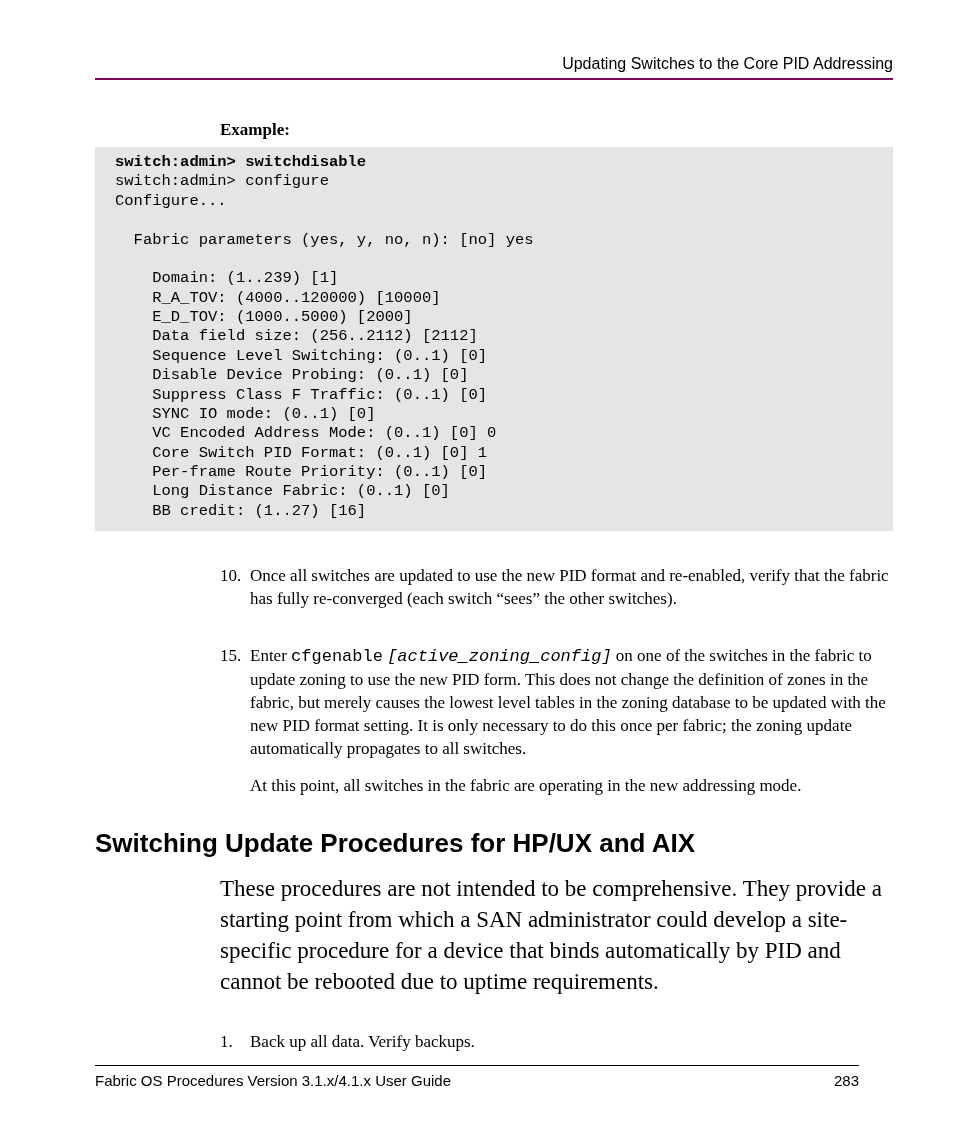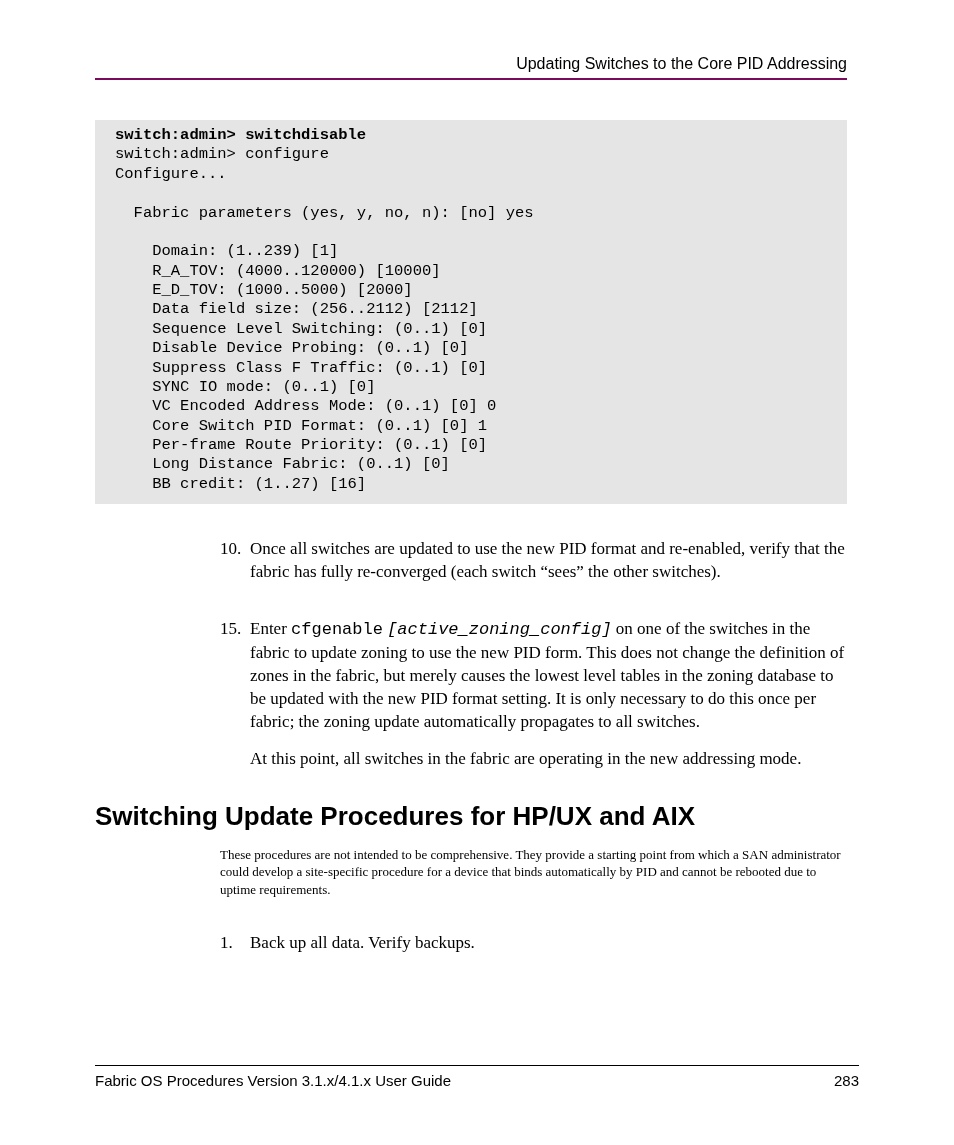--- a/index.html
+++ b/index.html
@@ -7,21 +7,21 @@
     padding: 0;
     font-family: Georgia, 'Times New Roman', serif;
     background: #fff;
     color: #000;
   }
   .page {
     width: 954px;
     height: 1145px;
     position: relative;
     box-sizing: border-box;
-    padding: 55px 107px 40px 95px;
+    padding: 55px 61px 40px 95px;
   }
   .header-right {
     text-align: right;
     font-family: 'Arial Narrow', Arial, sans-serif;
     font-size: 16px;
     font-stretch: condensed;
     margin-bottom: 5px;
   }
   .header-rule {
     border: none;
@@ -83,21 +83,21 @@
   }
   h3.subheading {
     font-family: 'Arial Narrow', Arial, sans-serif;
     font-stretch: condensed;
     font-weight: bold;
     font-size: 20px;
     margin: 18px 0 10px 0;
   }
   .body-para {
     margin-left: 125px;
-    font-size: 13px;
+    font-size: 23px;
     line-height: 1.35;
     margin-bottom: 14px;
   }
   .footer {
     position: absolute;
     bottom: 56px;
     left: 95px;
     right: 95px;
   }
   .footer-rule {
@@ -114,20 +114,21 @@
   }
 </style>
 </head>
 <body>
 
 <div class="page">
 
   <div class="header-right">Updating Switches to the Core PID Addressing</div>
   <hr class="header-rule">
 
+  <div class="example-label">Example:</div>
 
   <div class="code-block"><span class="code-bold">switch:admin&gt; switchdisable</span>
 <span>switch:admin&gt; configure
 Configure...
 
   Fabric parameters (yes, y, no, n): [no] yes
 
     Domain: (1..239) [1]
     R_A_TOV: (4000..120000) [10000]
     E_D_TOV: (1000..5000) [2000]

